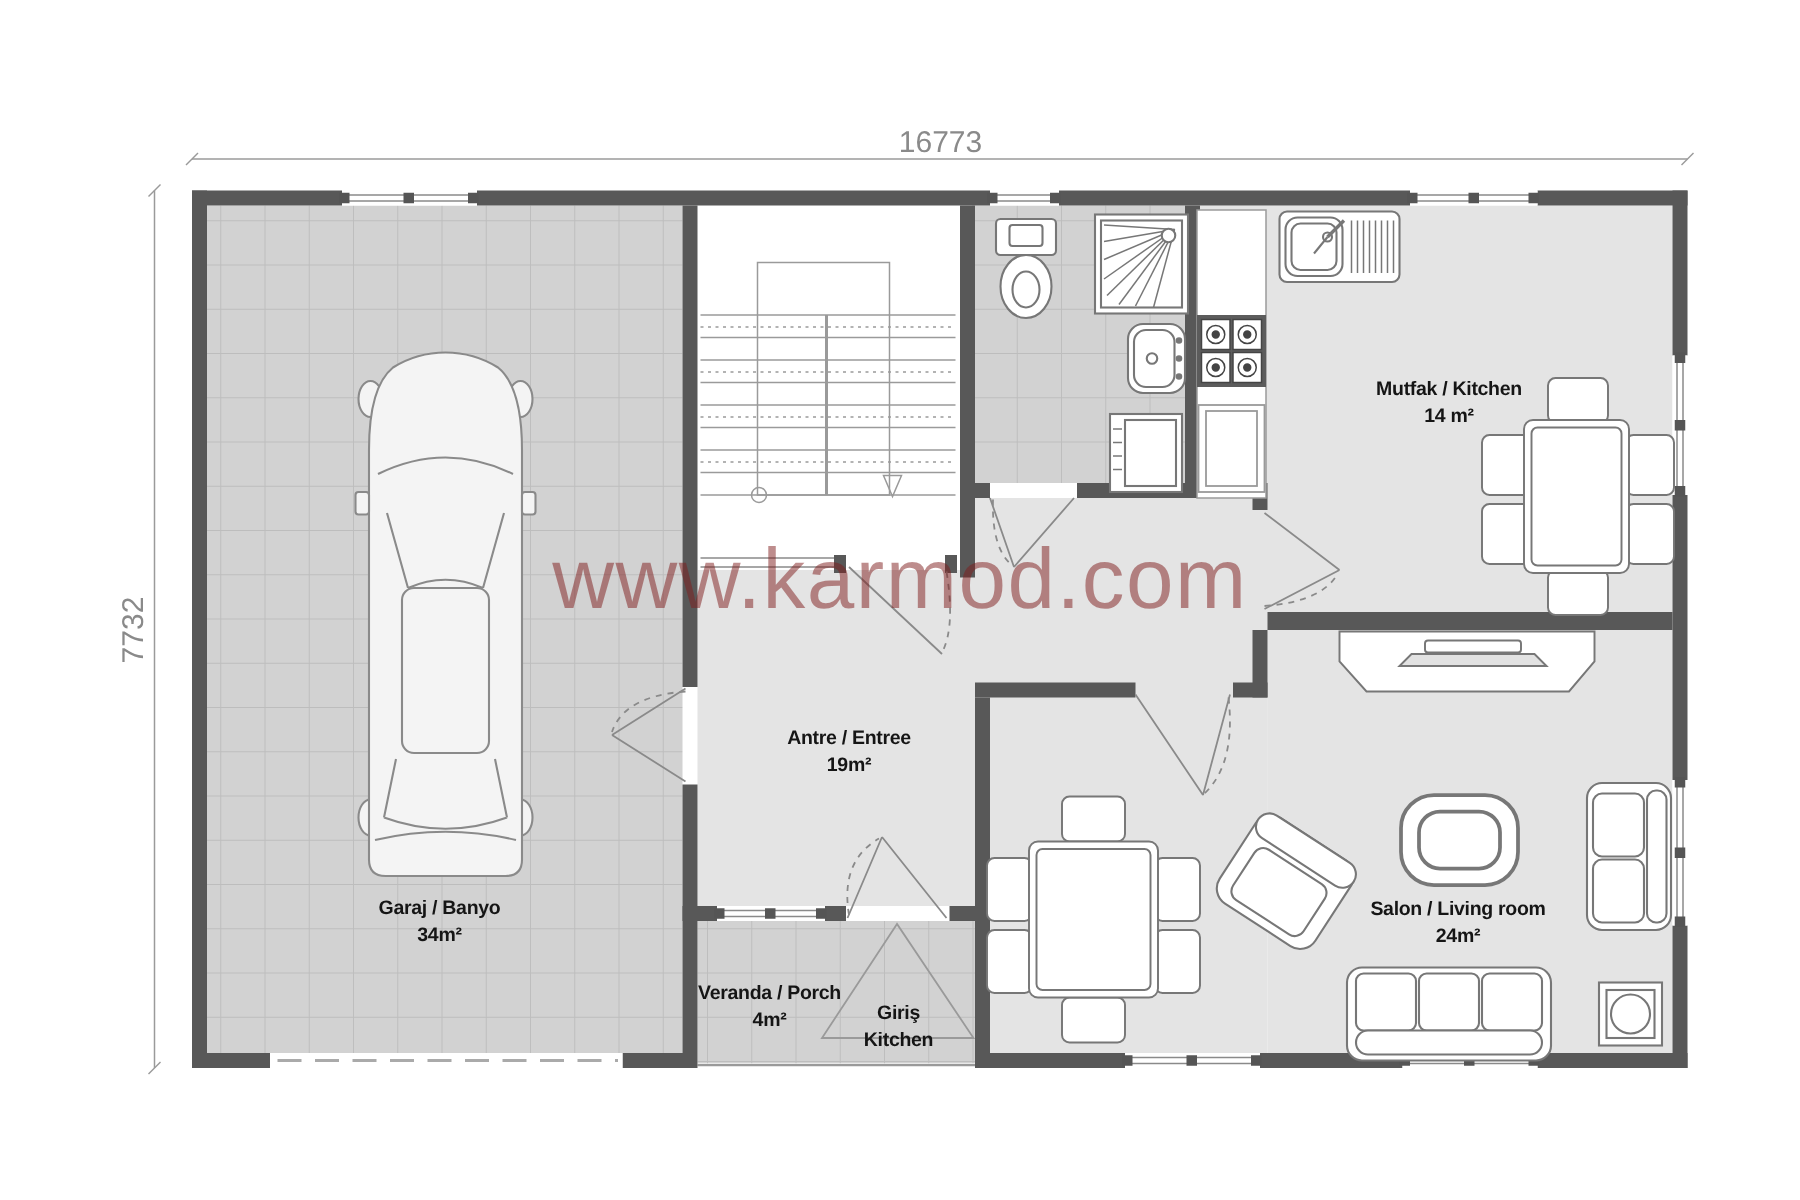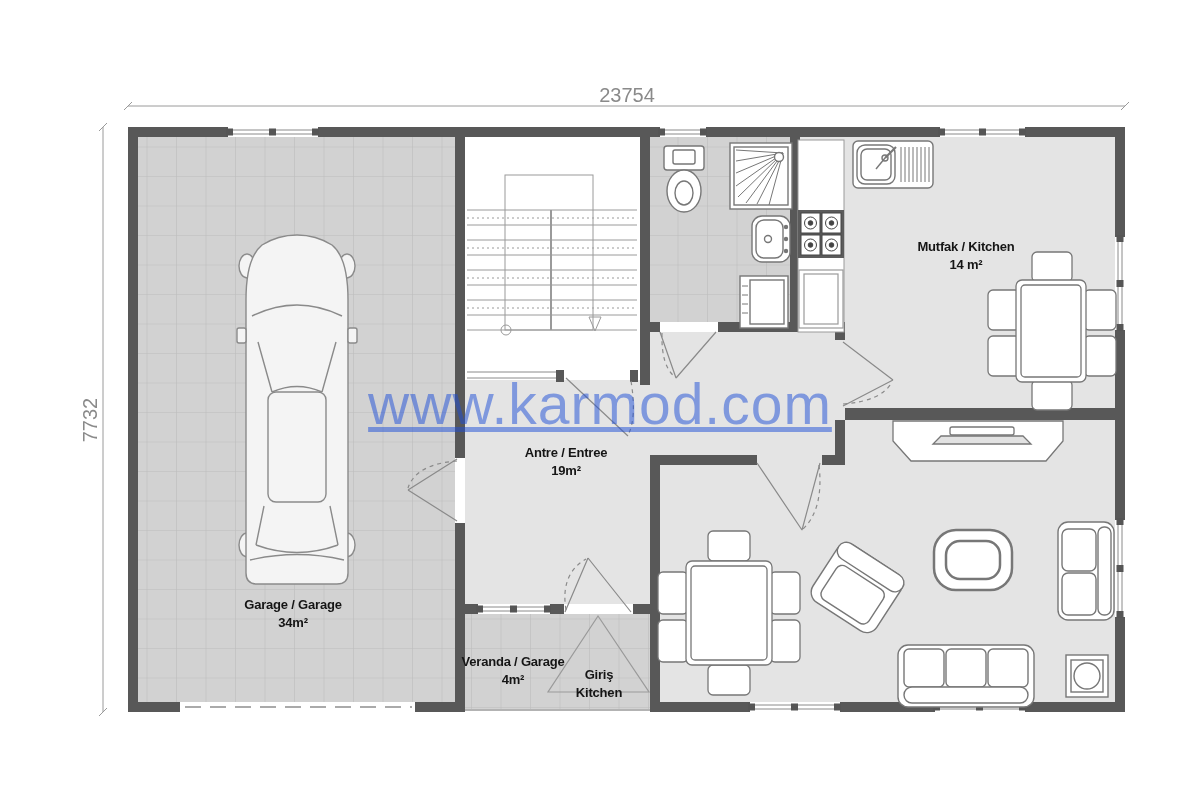--- a/index.html
+++ b/index.html
@@ -5,22 +5,22 @@
   html,body{margin:0;padding:0;background:#fff;}
   .stage{position:relative;width:1200px;height:800px;background:#fff;overflow:hidden;
          font-family:"Liberation Sans",sans-serif;}
   .stage svg{position:absolute;left:0;top:0;}
   .room-label{position:absolute;transform:translateX(-50%);text-align:center;
       font-size:13px;font-weight:700;color:#151515;line-height:18px;
       letter-spacing:-0.2px;white-space:nowrap;z-index:4;}
   .dim-label{position:absolute;font-size:20px;color:#8a8a8a;z-index:4;white-space:nowrap;}
   .dim-top{transform:translateX(-50%);}
   .dim-left{transform:translate(-50%,-50%) rotate(-90deg);}
-  .watermark{position:absolute;left:600px;top:404px;transform:translate(-50%,-50%);
-      font-size:57px;color:#1d4ed8;opacity:.5;letter-spacing:1px;white-space:nowrap;z-index:3;text-decoration:underline;}
+  .watermark{position:absolute;left:600px;top:386px;transform:translate(-50%,-50%);
+      font-size:57px;color:#7f1d1d;opacity:.5;letter-spacing:1px;white-space:nowrap;z-index:3;}
 </style>
 </head>
 <body>
 
 <div class="stage">
 
 <svg width="1200" height="800" viewBox="0 0 1200 800">
   <defs>
     <pattern id="tiles" width="29.5" height="29.5" patternUnits="userSpaceOnUse">
       <rect width="29.5" height="29.5" fill="#d2d2d2"></rect>
@@ -367,37 +367,41 @@
     <line x1="124" y1="110" x2="132" y2="102"></line>
         <line x1="1121" y1="110" x2="1129" y2="102"></line>
     <line x1="103" y1="127" x2="103" y2="712"></line>
     <line x1="99" y1="131" x2="107" y2="123"></line>
         <line x1="99" y1="716" x2="107" y2="708"></line>
   </g>
 </svg>
 
 <div class="watermark">www.karmod.com</div>
 
-<div class="dim-label dim-top" style="left:627px;top:84px">23754</div>
+<div class="dim-label dim-top" style="left:627px;top:84px">16773</div>
 <div class="dim-label dim-left" style="left:90px;top:420px">7732</div>
 
-<div class="room-label" style="left:966px;top:238px">
+<div class="room-label" style="left:966px;top:250px">
   <span style="display:block">Mutfak / Kitchen</span>
   <span style="display:block">14 m²</span>
 </div>
-<div class="room-label" style="left:566px;top:444px">
+<div class="room-label" style="left:566px;top:483px">
   <span style="display:block">Antre / Entree</span>
   <span style="display:block">19m²</span>
 </div>
 <div class="room-label" style="left:293px;top:596px">
-  <span style="display:block">Garage / Garage</span>
+  <span style="display:block">Garaj / Banyo</span>
   <span style="display:block">34m²</span>
 </div>
 <div class="room-label" style="left:513px;top:653px">
-  <span style="display:block">Veranda / Garage</span>
+  <span style="display:block">Veranda / Porch</span>
   <span style="display:block">4m²</span>
 </div>
 <div class="room-label" style="left:599px;top:666px">
   <span style="display:block">Giriş</span>
   <span style="display:block">Kitchen</span>
 </div>
+<div class="room-label" style="left:972px;top:597px">
+  <span style="display:block">Salon / Living room</span>
+  <span style="display:block">24m²</span>
+</div>
 
 </div>
 
 </body></html>

